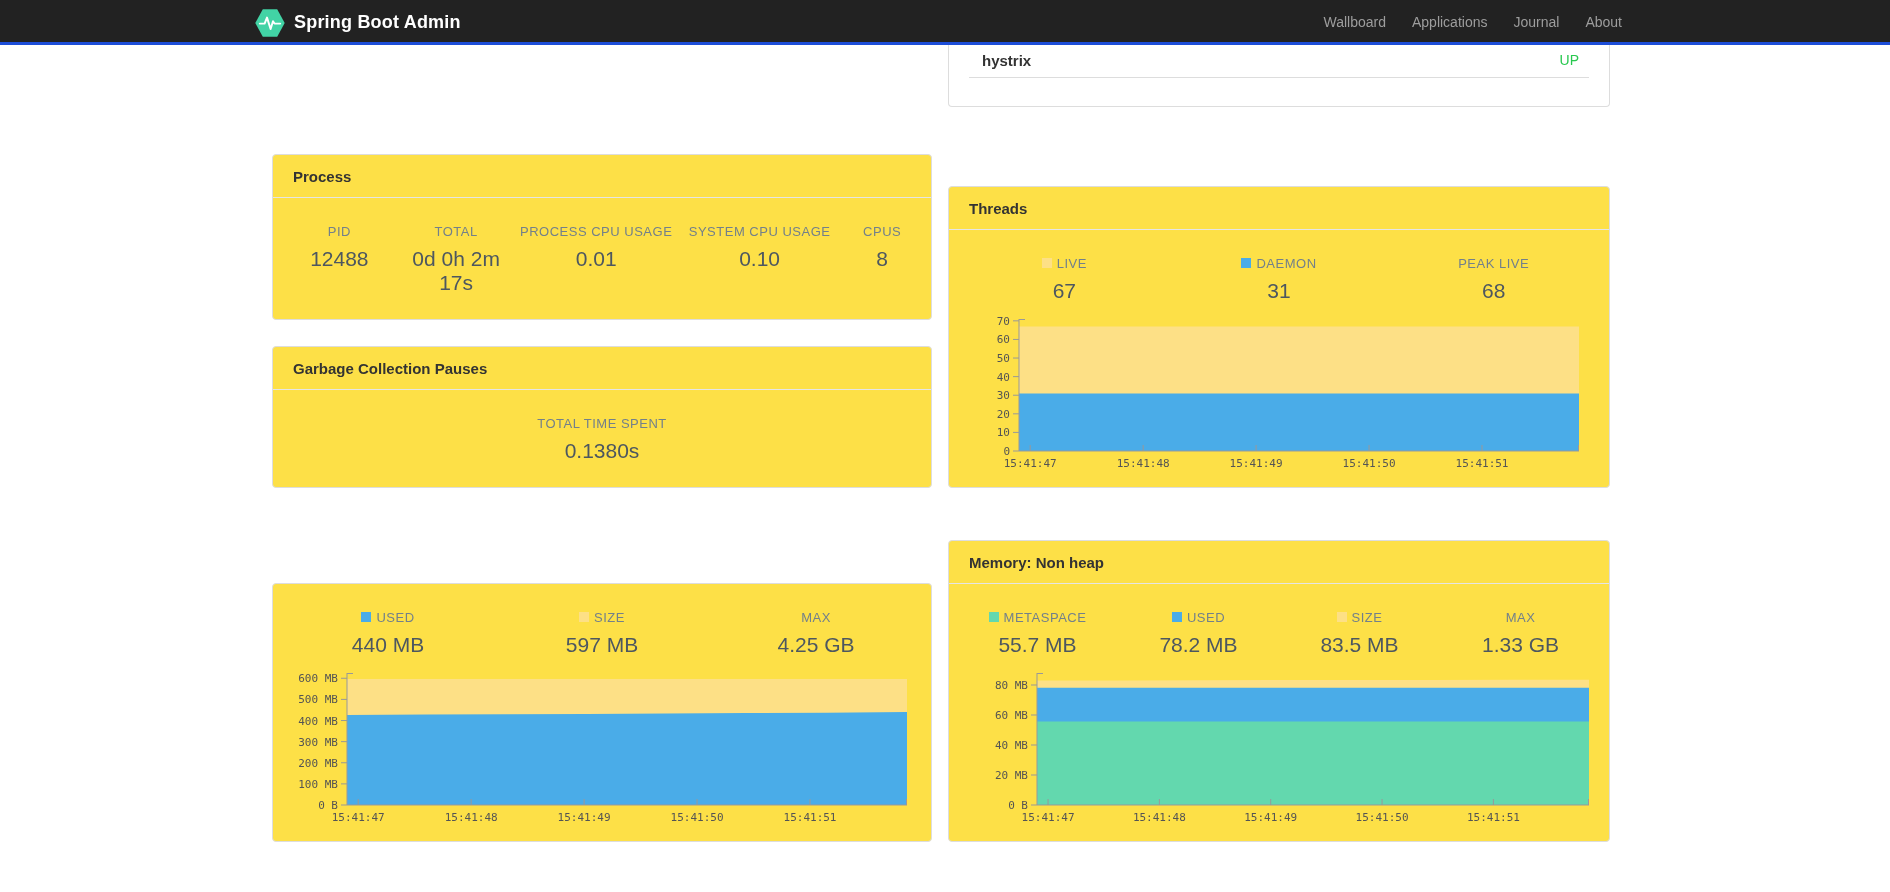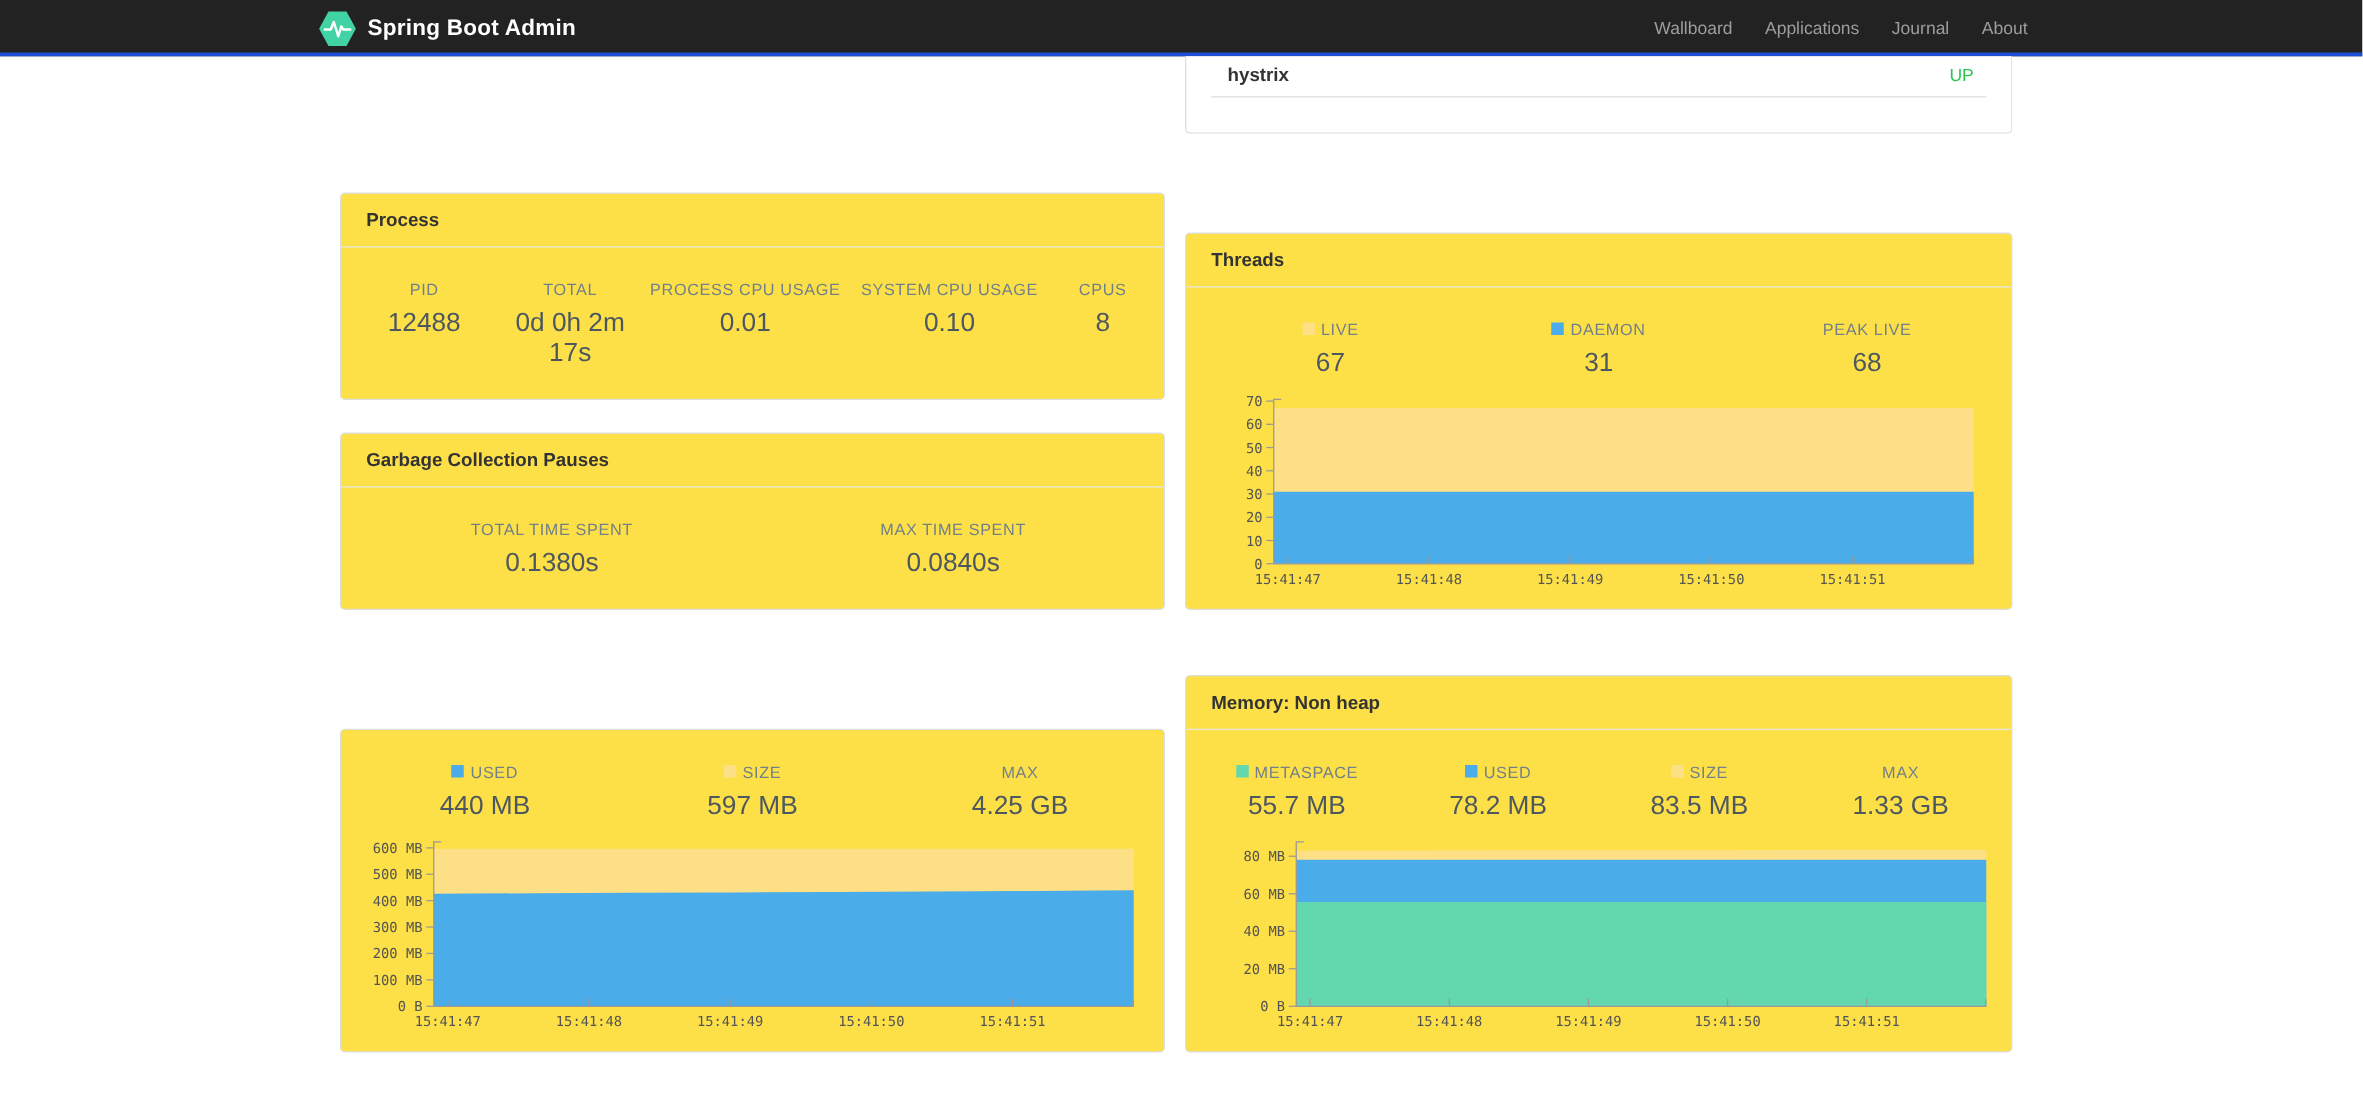--- a/index.html
+++ b/index.html
@@ -108,24 +108,20 @@
           </div>
         </div>
       </div>
 
       <div class="card" style="margin-top:26px">
         <div class="card-header">Garbage Collection Pauses</div>
         <div class="metrics">
           <div class="metric">
             <div class="metric-label">TOTAL TIME SPENT</div>
             <div class="metric-value">0.1380s</div>
-          </div>
-          <div class="metric">
-            <div class="metric-label">MAX TIME SPENT</div>
-            <div class="metric-value">0.0840s</div>
           </div>
         </div>
       </div>
     </div>
 
     <div class="col-right">
       <div class="card">
         <div class="card-header">Threads</div>
         <div class="metrics" style="padding-bottom:6px">
           <div class="metric">

